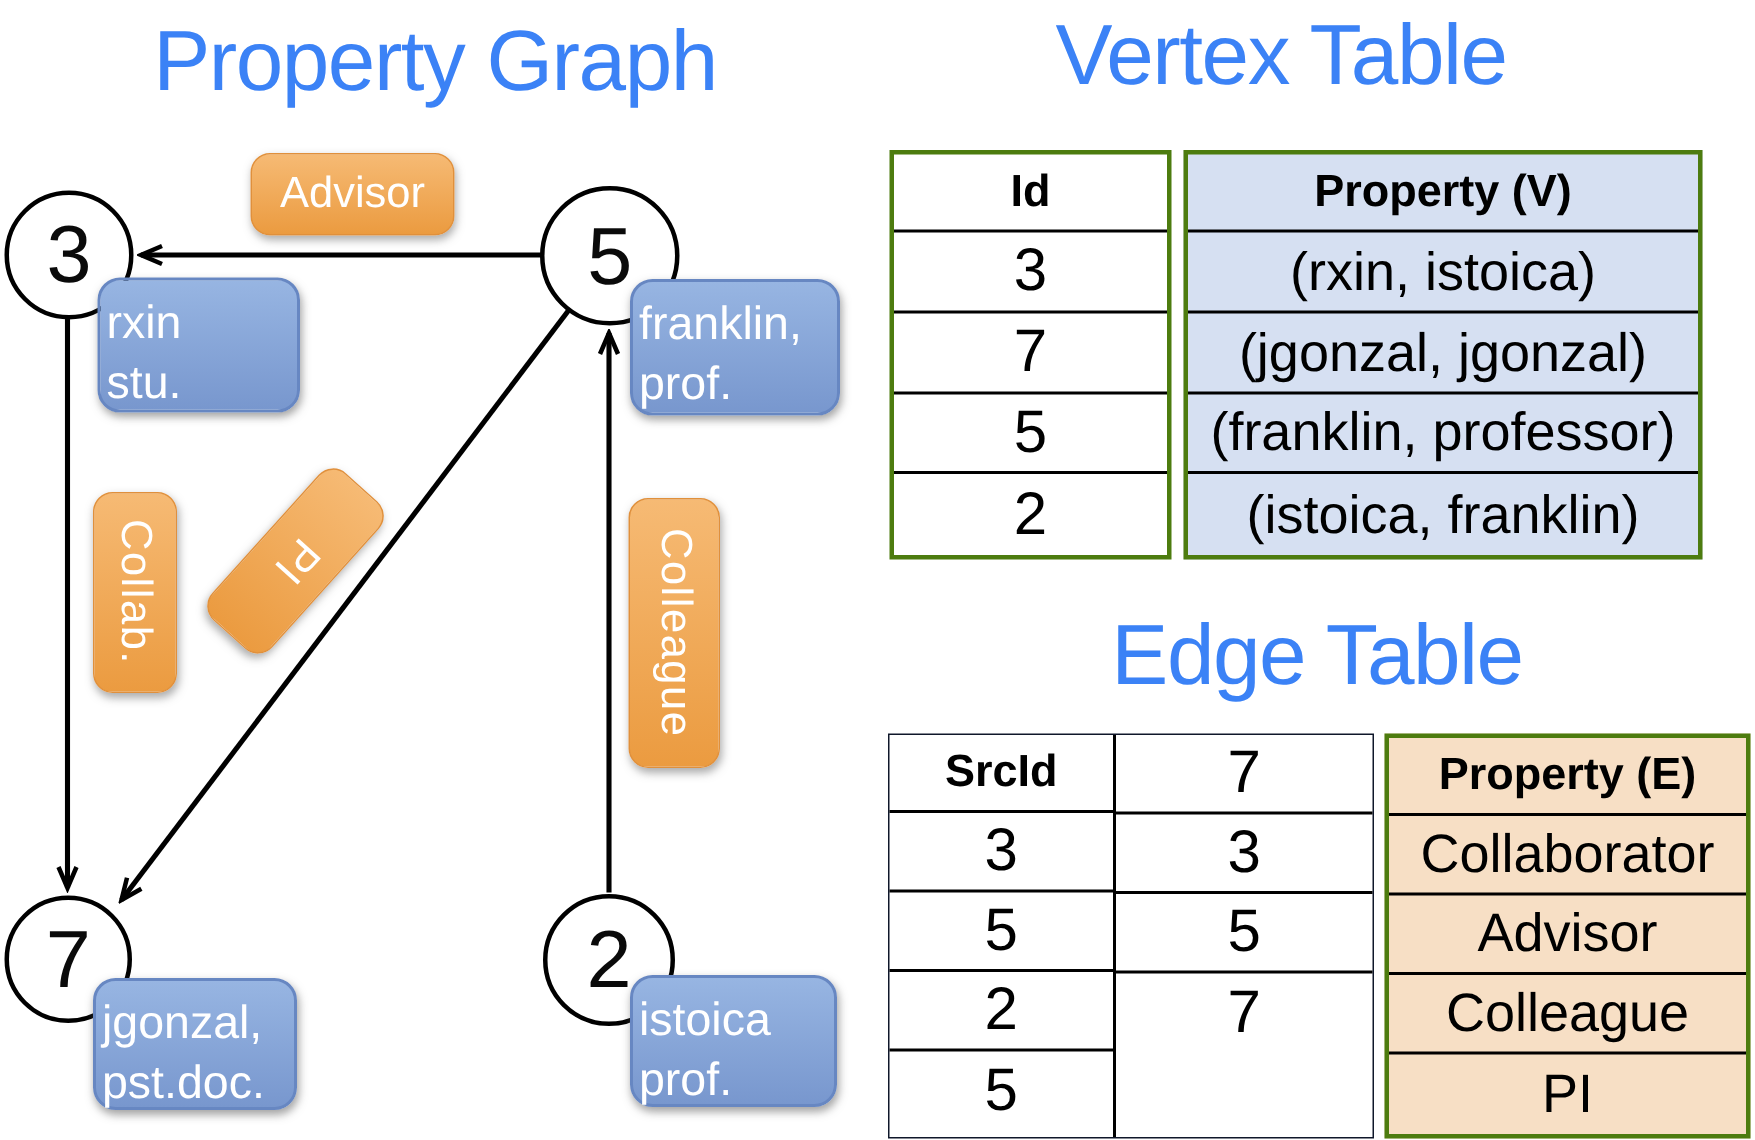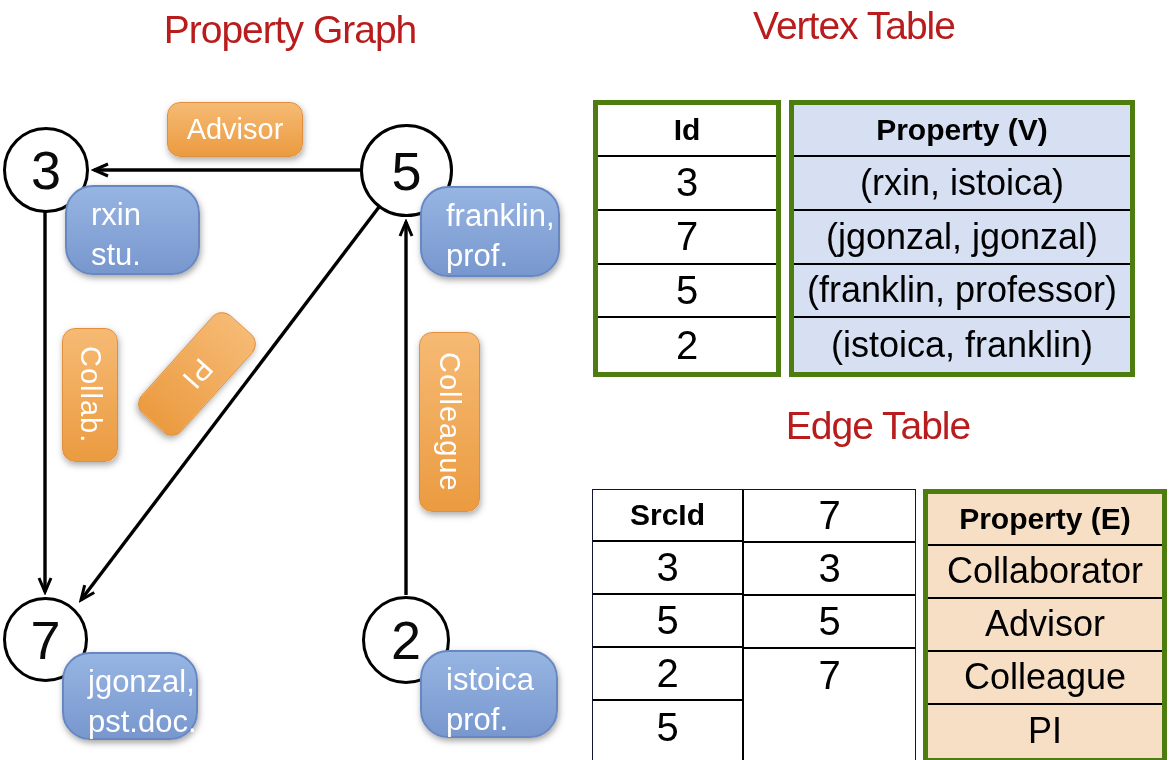--- a/index.html
+++ b/index.html
@@ -3,48 +3,48 @@
 <meta charset="utf-8">
 <style>
   html,body{margin:0;padding:0;}
   body{
     width:1170px;height:760px;position:relative;background:#ffffff;overflow:hidden;
     font-family:"Liberation Sans","DejaVu Sans",sans-serif;color:#000;
   }
   
   .big-title{
     position:absolute;transform:translateX(-50%);
-    font-size:39px;font-weight:400;letter-spacing:-1px;white-space:nowrap;color:#b91c1c;
+    font-size:57px;font-weight:400;letter-spacing:-1px;white-space:nowrap;color:#3b82f6;
   }
   
   #graph-svg{position:absolute;left:0;top:0;width:585px;height:760px;z-index:1;}
   .node{
     position:absolute;z-index:2;box-sizing:border-box;background:#fff;
     border:3.5px solid var(--stroke,#000);border-radius:50%;
     display:flex;align-items:center;justify-content:center;
     font-size:54px;font-weight:400;color:#0a0a0a;
   }
   .vbox{
-    position:absolute;z-index:3;box-sizing:border-box;border-radius:28px;
+    position:absolute;z-index:3;box-sizing:border-box;border-radius:15px;
     background:linear-gradient(180deg,var(--vertex_box_top,#97b5e2) 0%,var(--vertex_box_bottom,#7897ce) 100%);
     border:2px solid var(--vertex_box_border,#6787c2);
     box-shadow:1px 3px 6px rgba(90,90,90,.55);
-    color:#fff;font-size:31px;line-height:40px;padding:8px 0 0 24px;
+    color:#fff;font-size:31px;line-height:40px;padding:8px 0 0 4px;
   }
   .ebox{
     position:absolute;z-index:3;box-sizing:border-box;border-radius:13px;
     background:linear-gradient(180deg,var(--edge_box_top,#f6ba74) 0%,var(--edge_box_bottom,#eb9b40) 100%);
     border:1.5px solid var(--edge_box_border,#e0903c);
     box-shadow:1px 3px 6px rgba(90,90,90,.5);
     color:#fff;font-size:29px;display:flex;align-items:center;justify-content:center;
   }
   .ebox.vert{writing-mode:vertical-rl;letter-spacing:1px;}
   
   .tbl{position:absolute;display:flex;z-index:2;}
-  .tcol{box-sizing:border-box;border:5px solid #4d7c0f;background:#fff;}
+  .tcol{box-sizing:border-box;border:3px solid #4d7c0f;background:#fff;}
   .tcell{
     box-sizing:border-box;display:flex;align-items:center;justify-content:center;
     border-bottom:2.5px solid #000;text-align:center;
   }
   .tcell:last-child{border-bottom:none;}
   .thead{font-weight:700;font-size:30px;}
   .tnum{font-size:40px;}
   .tprop{font-size:36px;}
   .blue-bg{background:var(--vertex_col_bg,#d6e0f2);}
   .tan-bg{background:var(--edge_col_bg,#f7dfc5);}

